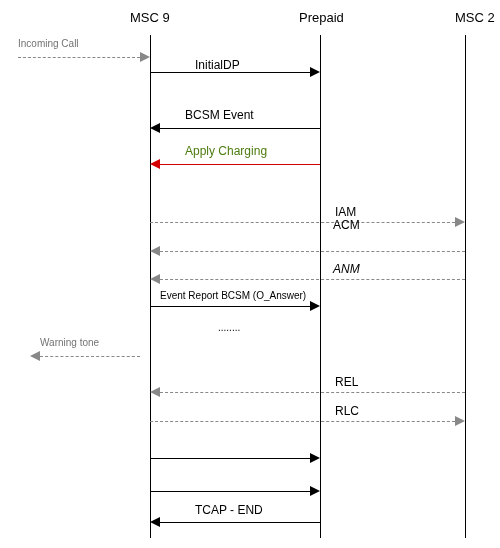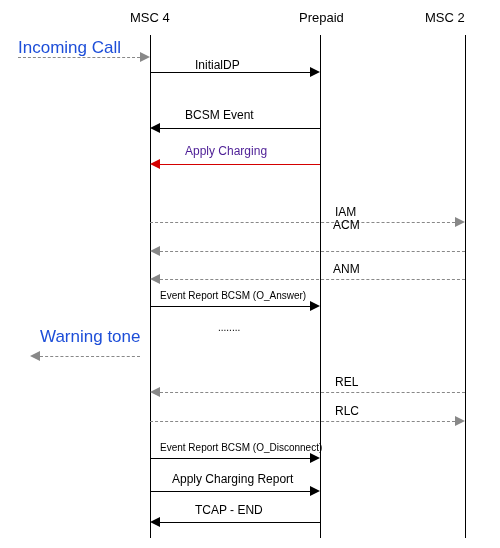--- a/index.html
+++ b/index.html
@@ -21,39 +21,39 @@
   }
   .lifeline {
     position: absolute;
     width: 1px;
     background: #000;
     top: 35px;
     bottom: 10px;
   }
   .external-label {
     position: absolute;
-    font-size: 17px;
-    color: #1d4ed8;
+    font-size: 10px;
+    color: #737373;
   }
   .msg-line {
     position: absolute;
     height: 1px;
   }
   .solid-line { border-top: 1px solid #000; }
   .red-line   { border-top: 1px solid #d40000; }
   .dashed-line{ border-top: 1px dashed #888; }
 
   .msg-text {
     position: absolute;
     font-size: 12px;
     color: #000;
     white-space: nowrap;
   }
   .msg-text.small { font-size: 10px; text-align: center; }
-  .msg-text.red { color: #4c1d95; }
+  .msg-text.red { color: #4d7c0f; }
 
   .arrow-head {
     position: absolute;
     width: 0; height: 0;
   }
   .arrow-right {
     border-top: 5px solid transparent;
     border-bottom: 5px solid transparent;
   }
   .arrow-left {
@@ -64,23 +64,23 @@
   .arrow-left.black  { border-right: 10px solid #000; }
   .arrow-right.grey  { border-left: 10px solid #888; }
   .arrow-left.grey   { border-right: 10px solid #888; }
   .arrow-left.red    { border-right: 10px solid #d40000; }
 </style>
 </head>
 <body>
 
 <div class="diagram">
 
-  <div class="participant-label" style="left:130px; top:10px;">MSC 4</div>
+  <div class="participant-label" style="left:130px; top:10px;">MSC 9</div>
   <div class="participant-label" style="left:299px; top:10px;">Prepaid</div>
-  <div class="participant-label" style="left:425px; top:10px;">MSC 2</div>
+  <div class="participant-label" style="left:455px; top:10px;">MSC 2</div>
 
   <div class="lifeline" style="left:150px;"></div>
   <div class="lifeline" style="left:320px;"></div>
   <div class="lifeline" style="left:465px;"></div>
 
   <div class="external-label" style="left:18px; top:38px;">Incoming Call</div>
   <div class="msg-line dashed-line" style="left:18px; top:57px; width:122px;"></div>
   <div class="arrow-head arrow-right grey" style="left:140px; top:52px;"></div>
 
   <div class="msg-text" style="left:195px; top:58px;">InitialDP</div>
@@ -96,47 +96,45 @@
   <div class="arrow-head arrow-left red" style="left:150px; top:159px;"></div>
 
   <div class="msg-text" style="left:335px; top:205px;">IAM</div>
   <div class="msg-line dashed-line" style="left:150px; top:222px; width:305px;"></div>
   <div class="arrow-head arrow-right grey" style="left:455px; top:217px;"></div>
 
   <div class="msg-text" style="left:333px; top:218px;">ACM</div>
   <div class="msg-line dashed-line" style="left:160px; top:251px; width:305px;"></div>
   <div class="arrow-head arrow-left grey" style="left:150px; top:246px;"></div>
 
-  <div class="msg-text" style="left:333px; top:262px;">ANM</div>
+  <div class="msg-text" style="left:333px; top:262px;font-style:italic;">ANM</div>
   <div class="msg-line dashed-line" style="left:160px; top:279px; width:305px;"></div>
   <div class="arrow-head arrow-left grey" style="left:150px; top:274px;"></div>
 
   <div class="msg-text small" style="left:160px; top:290px;">Event Report BCSM (O_Answer)</div>
   <div class="msg-line solid-line" style="left:150px; top:306px; width:160px;"></div>
   <div class="arrow-head arrow-right black" style="left:310px; top:301px;"></div>
 
   <div class="msg-text small" style="left:218px; top:322px;">........</div>
 
-  <div class="external-label" style="left:40px; top:327px;text-align:center;">Warning tone</div>
+  <div class="external-label" style="left:40px; top:337px;text-align:center;">Warning tone</div>
   <div class="msg-line dashed-line" style="left:40px; top:356px; width:100px;"></div>
   <div class="arrow-head arrow-left grey" style="left:30px; top:351px;"></div>
 
   <div class="msg-text" style="left:335px; top:375px;">REL</div>
   <div class="msg-line dashed-line" style="left:160px; top:392px; width:305px;"></div>
   <div class="arrow-head arrow-left grey" style="left:150px; top:387px;"></div>
 
   <div class="msg-text" style="left:335px; top:404px;">RLC</div>
   <div class="msg-line dashed-line" style="left:150px; top:421px; width:305px;"></div>
   <div class="arrow-head arrow-right grey" style="left:455px; top:416px;"></div>
 
-  <div class="msg-text small" style="left:160px; top:442px;">Event Report BCSM (O_Disconnect)</div>
   <div class="msg-line solid-line" style="left:150px; top:458px; width:160px;"></div>
   <div class="arrow-head arrow-right black" style="left:310px; top:453px;"></div>
 
-  <div class="msg-text" style="left:172px; top:472px;">Apply Charging Report</div>
   <div class="msg-line solid-line" style="left:150px; top:491px; width:160px;"></div>
   <div class="arrow-head arrow-right black" style="left:310px; top:486px;"></div>
 
   <div class="msg-text" style="left:195px; top:503px;">TCAP - END</div>
   <div class="msg-line solid-line" style="left:160px; top:522px; width:160px;"></div>
   <div class="arrow-head arrow-left black" style="left:150px; top:517px;"></div>
 
 </div>
 
 </body></html>

